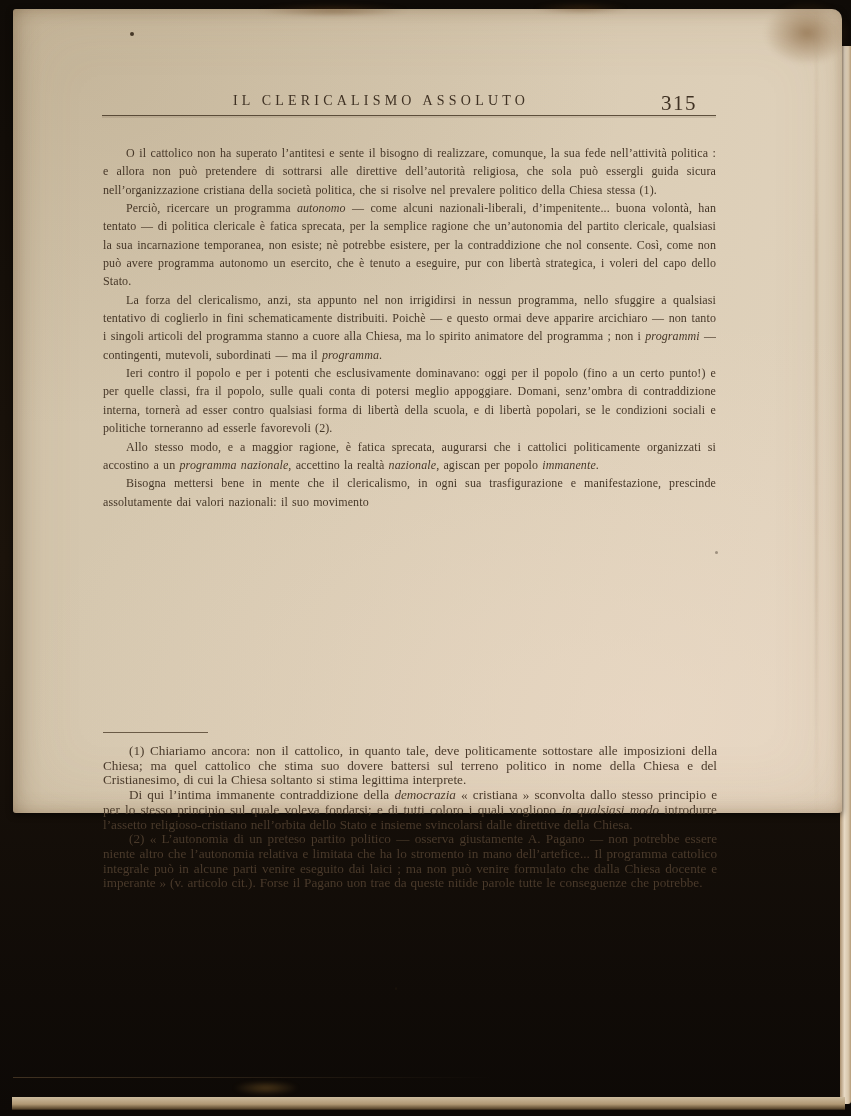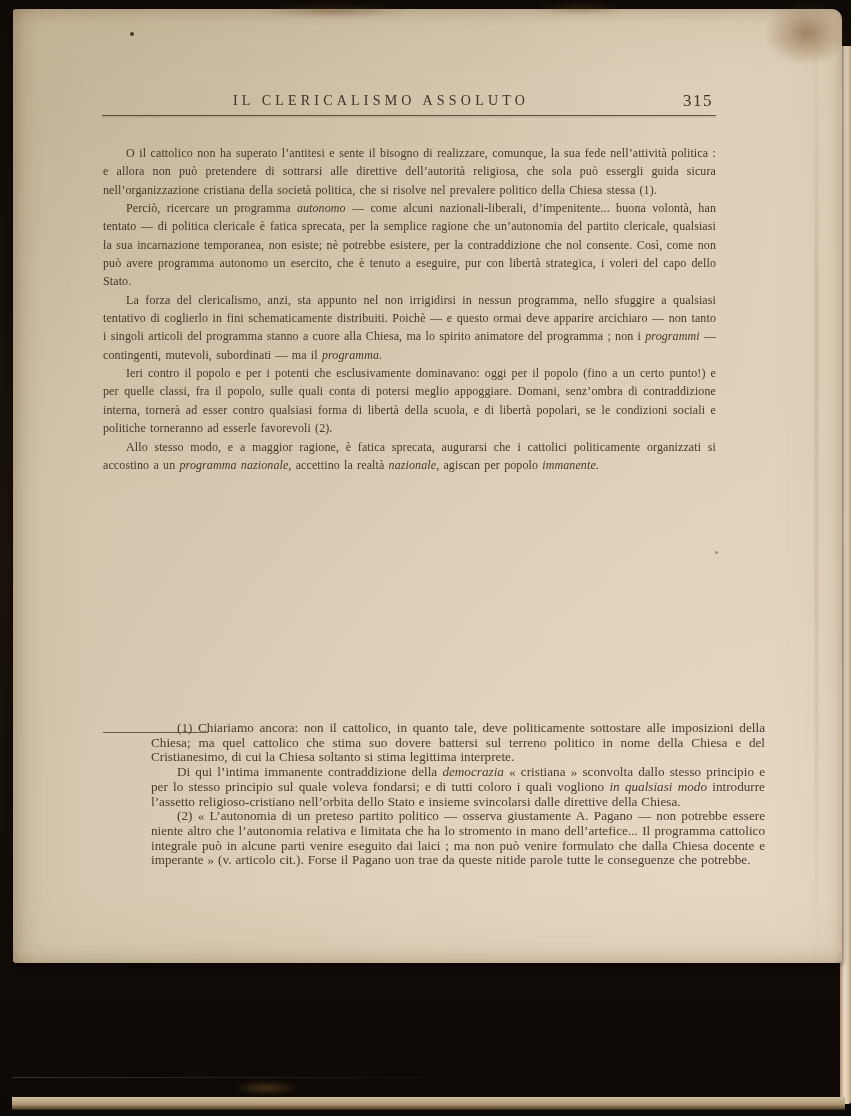--- a/index.html
+++ b/index.html
@@ -15,21 +15,21 @@
     position: absolute; left: 840px; top: 46px; width: 11px; height: 1058px;
     background: linear-gradient(90deg, #a98f6e 0%, #e7d9c4 40%, #d8c7ac 75%, #b59b79 100%);
     border-radius: 0 0 3px 0;
   }
   .underpage-bottom {
     position: absolute; left: 12px; top: 1097px; width: 833px; height: 13px;
     background: linear-gradient(180deg, #cdbc9f 0%, #b09873 55%, #5d4a2f 90%, #241a0f 100%);
   }
   
   .page {
-    position: absolute; left: 13px; top: 9px; width: 829px; height: 954px;
+    position: absolute; left: 13px; top: 9px; width: 829px; height: 804px;
     border-radius: 3px 10px 4px 3px;
     background:
       radial-gradient(140% 90% at 78% 88%, rgba(240,221,203,0.50), rgba(240,221,203,0) 55%),
       radial-gradient(120% 80% at 8% 8%, rgba(150,130,95,0.22), rgba(150,130,95,0) 55%),
       linear-gradient(102deg, #d2c4ab 0%, #d8cab2 45%, #ddcfb8 72%, #e1d3be 100%);
     box-shadow:
       inset 0 0 70px rgba(135,105,65,0.16),
       inset 16px 0 26px -16px rgba(85,60,35,0.42),
       inset -8px 0 16px -10px rgba(140,105,65,0.35),
       inset 0 -12px 22px -14px rgba(120,90,55,0.30),
@@ -57,22 +57,22 @@
     background: linear-gradient(180deg, rgba(150,118,80,0) 0%, rgba(150,118,80,0.25) 30%, rgba(150,118,80,0.20) 70%, rgba(150,118,80,0) 100%);
     filter: blur(1px); }
 
   
   .running-header { position:absolute; left:90px; top:84px; width:612px; height:20px; }
   .header-title {
     display:block; text-align:center; padding-right:56px;
     font-size:14px; letter-spacing:4.2px; color:#3f3123;
   }
   .folio {
-    position:absolute; right:2px; top:-2px;
-    font-size:17px; letter-spacing:1.5px; color:#3f3123;
+    position:absolute; right:18px; top:-2px;
+    font-size:21px; letter-spacing:1.5px; color:#3f3123;
   }
   .header-rule {
     position:absolute; left:89px; top:106px; width:614px; height:0;
     border-top:1px solid rgba(62,47,30,0.80);
     box-shadow: 0 1.5px 0 rgba(62,47,30,0.22);
   }
 
   
   .body-text {
     position:absolute; left:90px; top:135px; width:613px; height:588px;
@@ -83,25 +83,24 @@
   }
   .body-text p { margin:0; text-indent:23px; }
   .body-text i, .footnotes i { font-style:italic; }
 
   
   .fn-rule {
     position:absolute; left:90px; top:723px; width:105px; height:0;
     border-top:1px solid rgba(70,54,35,0.75);
   }
   .footnotes {
-    position:absolute; left:90px; top:712px; width:614px;
+    position:absolute; left:90px; top:735px; width:614px;
     font-size:13.2px; line-height:14.7px;
     text-align:justify; word-spacing:0.6px;
     color:#4a3a2b;
-    margin-left:48px;
   }
   .footnotes p { margin:0; text-indent:26px; }
 </style>
 </head>
 <body>
 
 <div class="photo">
 
   <div class="underpage-right"></div>
   <div class="underpage-bottom"></div>
@@ -123,20 +122,21 @@
       <span class="folio">315</span>
     </div>
     <div class="header-rule"></div>
 
     <div class="body-text" id="body-text">
         <p><span>O il cattolico non ha superato l’antitesi e sente il bisogno di realizzare, comunque, la sua fede nell’attività politica : e allora non può pretendere di sottrarsi alle direttive dell’autorità religiosa, che sola può essergli guida sicura nell’organizzazione cristiana della società politica, che si risolve nel prevalere politico della Chiesa stessa (1).</span></p>
         <p><span>Perciò, ricercare un programma </span><i>autonomo</i><span> — come alcuni nazionali-liberali, d’impenitente... buona volontà, han tentato — di politica clericale è fatica sprecata, per la semplice ragione che un’autonomia del partito clericale, qualsiasi la sua incarnazione temporanea, non esiste; nè potrebbe esistere, per la contraddizione che nol consente. Così, come non può avere programma autonomo un esercito, che è tenuto a eseguire, pur con libertà strategica, i voleri del capo dello Stato.</span></p>
         <p><span>La forza del clericalismo, anzi, sta appunto nel non irrigidirsi in nessun programma, nello sfuggire a qualsiasi tentativo di coglierlo in fini schematicamente distribuiti. Poichè — e questo ormai deve apparire arcichiaro — non tanto i singoli articoli del programma stanno a cuore alla Chiesa, ma lo spirito animatore del programma ; non i </span><i>programmi</i><span> — contingenti, mutevoli, subordinati — ma il </span><i>programma</i><span>.</span></p>
         <p><span>Ieri contro il popolo e per i potenti che esclusivamente dominavano: oggi per il popolo (fino a un certo punto!) e per quelle classi, fra il popolo, sulle quali conta di potersi meglio appoggiare. Domani, senz’ombra di contraddizione interna, tornerà ad esser contro qualsiasi forma di libertà della scuola, e di libertà popolari, se le condizioni sociali e politiche torneranno ad esserle favorevoli (2).</span></p>
         <p><span>Allo stesso modo, e a maggior ragione, è fatica sprecata, augurarsi che i cattolici politicamente organizzati si accostino a un </span><i>programma nazionale</i><span>, accettino la realtà </span><i>nazionale</i><span>, agiscan per popolo </span><i>immanente</i><span>.</span></p>
+        <p><span>Bisogna mettersi bene in mente che il clericalismo, in ogni sua trasfigurazione e manifestazione, prescinde assolutamente dai valori nazionali: il suo movimento</span></p>
       </div>
 
     <div class="fn-rule"></div>
     <div class="footnotes" id="footnotes">
         <p><span>(1) Chiariamo ancora: non il cattolico, in quanto tale, deve politicamente sottostare alle imposizioni della Chiesa; ma quel cattolico che stima suo dovere battersi sul terreno politico in nome della Chiesa e del Cristianesimo, di cui la Chiesa soltanto si stima legittima interprete.</span></p>
         <p><span>Di qui l’intima immanente contraddizione della </span><i>democrazia</i><span> « cristiana » sconvolta dallo stesso principio e per lo stesso principio sul quale voleva fondarsi; e di tutti coloro i quali vogliono </span><i>in qualsiasi modo</i><span> introdurre l’assetto religioso-cristiano nell’orbita dello Stato e insieme svincolarsi dalle direttive della Chiesa.</span></p>
         <p><span>(2) « L’autonomia di un preteso partito politico — osserva giustamente A. Pagano — non potrebbe essere niente altro che l’autonomia relativa e limitata che ha lo stromento in mano dell’artefice... Il programma cattolico integrale può in alcune parti venire eseguito dai laici ; ma non può venire formulato che dalla Chiesa docente e imperante » (v. articolo cit.). Forse il Pagano uon trae da queste nitide parole tutte le conseguenze che potrebbe.</span></p>
       </div>
 
   </div>

